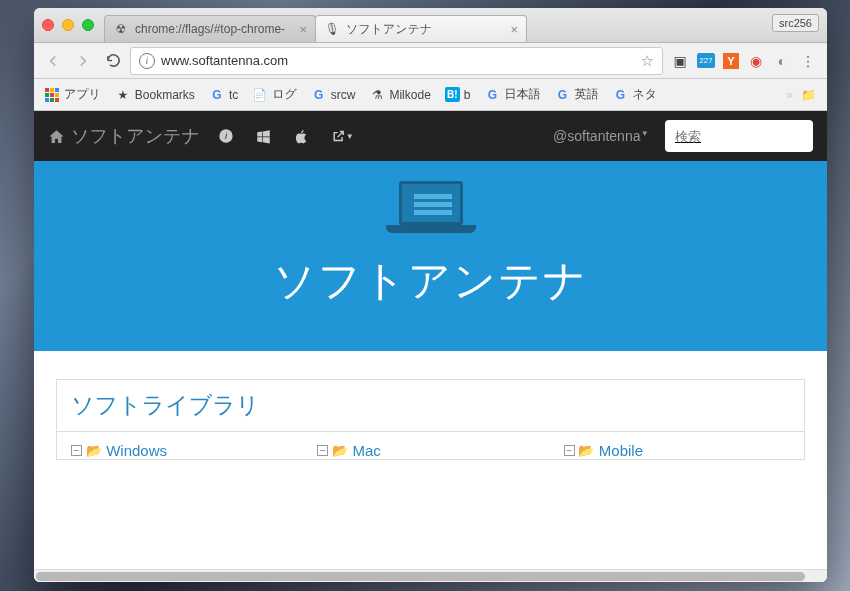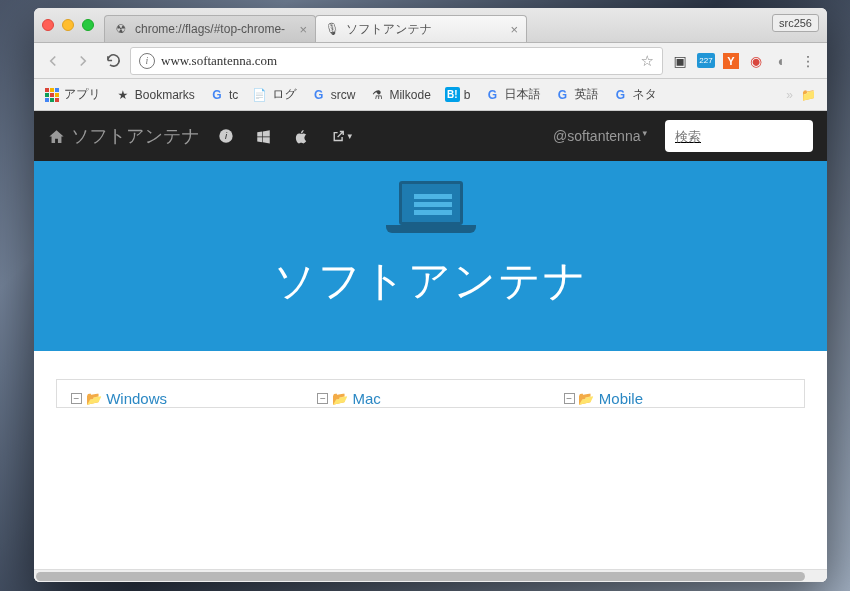--- a/index.html
+++ b/index.html
@@ -16,21 +16,21 @@
 .tab.inactive { background: linear-gradient(#d8d8d8,#c8c8c8); }
 .tab .favicon { width: 16px; height: 16px; margin-right: 6px; display: flex; align-items: center; justify-content: center; font-size: 12px; }
 .tab .title { flex: 1; white-space: nowrap; overflow: hidden; text-overflow: ellipsis; }
 .tab .close { color: #888; font-size: 13px; cursor: pointer; }
 .profile-badge { position: absolute; right: 8px; top: 6px; background: #eee; border: 1px solid #aaa; border-radius: 3px; padding: 2px 6px; font-size: 11px; color: #444; }
 .toolbar { height: 36px; background: #f1f1f1; display: flex; align-items: center; padding: 0 6px; gap: 4px; border-bottom: 1px solid #ccc; }
 .navbtn { width: 26px; height: 26px; display: flex; align-items: center; justify-content: center; color: #5a5a5a; border-radius: 3px; }
 .navbtn.disabled { color: #b0b0b0; }
 .omnibox { flex: 1; height: 28px; background: #fff; border: 1px solid #ccc; border-radius: 3px; display: flex; align-items: center; padding: 0 8px; font-size: 13px; color: #333; gap: 6px; }
 .omnibox .info { width: 16px; height: 16px; border: 1.5px solid #777; border-radius: 50%; display: flex; align-items: center; justify-content: center; font-size: 10px; color: #777; font-family: Georgia, serif; font-style: italic; }
-.omnibox .url { flex: 1; font-family: Liberation Serif, serif; }
+.omnibox .url { flex: 1; }
 .omnibox .star { color: #888; font-size: 15px; }
 .ext-icons { display: flex; align-items: center; gap: 8px; padding: 0 4px; }
 .ext { width: 18px; height: 18px; display: flex; align-items: center; justify-content: center; font-size: 14px; }
 .bookbar { height: 32px; background: #f1f1f1; display: flex; padding: 0 6px; gap: 6px; font-size: 12px; color: #444; border-bottom: 1px solid #ccc; }
 .bm { display: flex; align-items: center; gap: 4px; padding: 2px 4px; cursor: pointer; }
 .bm .ico { width: 16px; height: 16px; display: flex; align-items: center; justify-content: center; }
 .bookbar .sep { color: #ccc; }
 .bookbar .right { margin-left: auto; display: flex; align-items: center; gap: 4px; }
 .content { flex: 1; overflow: hidden; background: #fff; position: relative; }
 .site-nav { height: 50px; background: #222; display: flex; align-items: center; padding: 0 14px; color: #888; gap: 18px; }
@@ -217,20 +217,21 @@
 
     <div class="hero">
       <div class="laptop">
         <div class="screen"></div>
         <div class="base"></div>
       </div>
       <h1>ソフトアンテナ</h1>
     </div>
 
     <div class="body-area">
+      <div class="section-title">ソフトライブラリ</div>
       <div class="lib-grid">
         <div class="lib-col">
           <div class="lib-item">
             <span class="tree-toggle">−</span>
             <span class="folder-ico">📂</span>
             <span>Windows</span>
           </div>
         </div>
         <div class="lib-col">
           <div class="lib-item">

